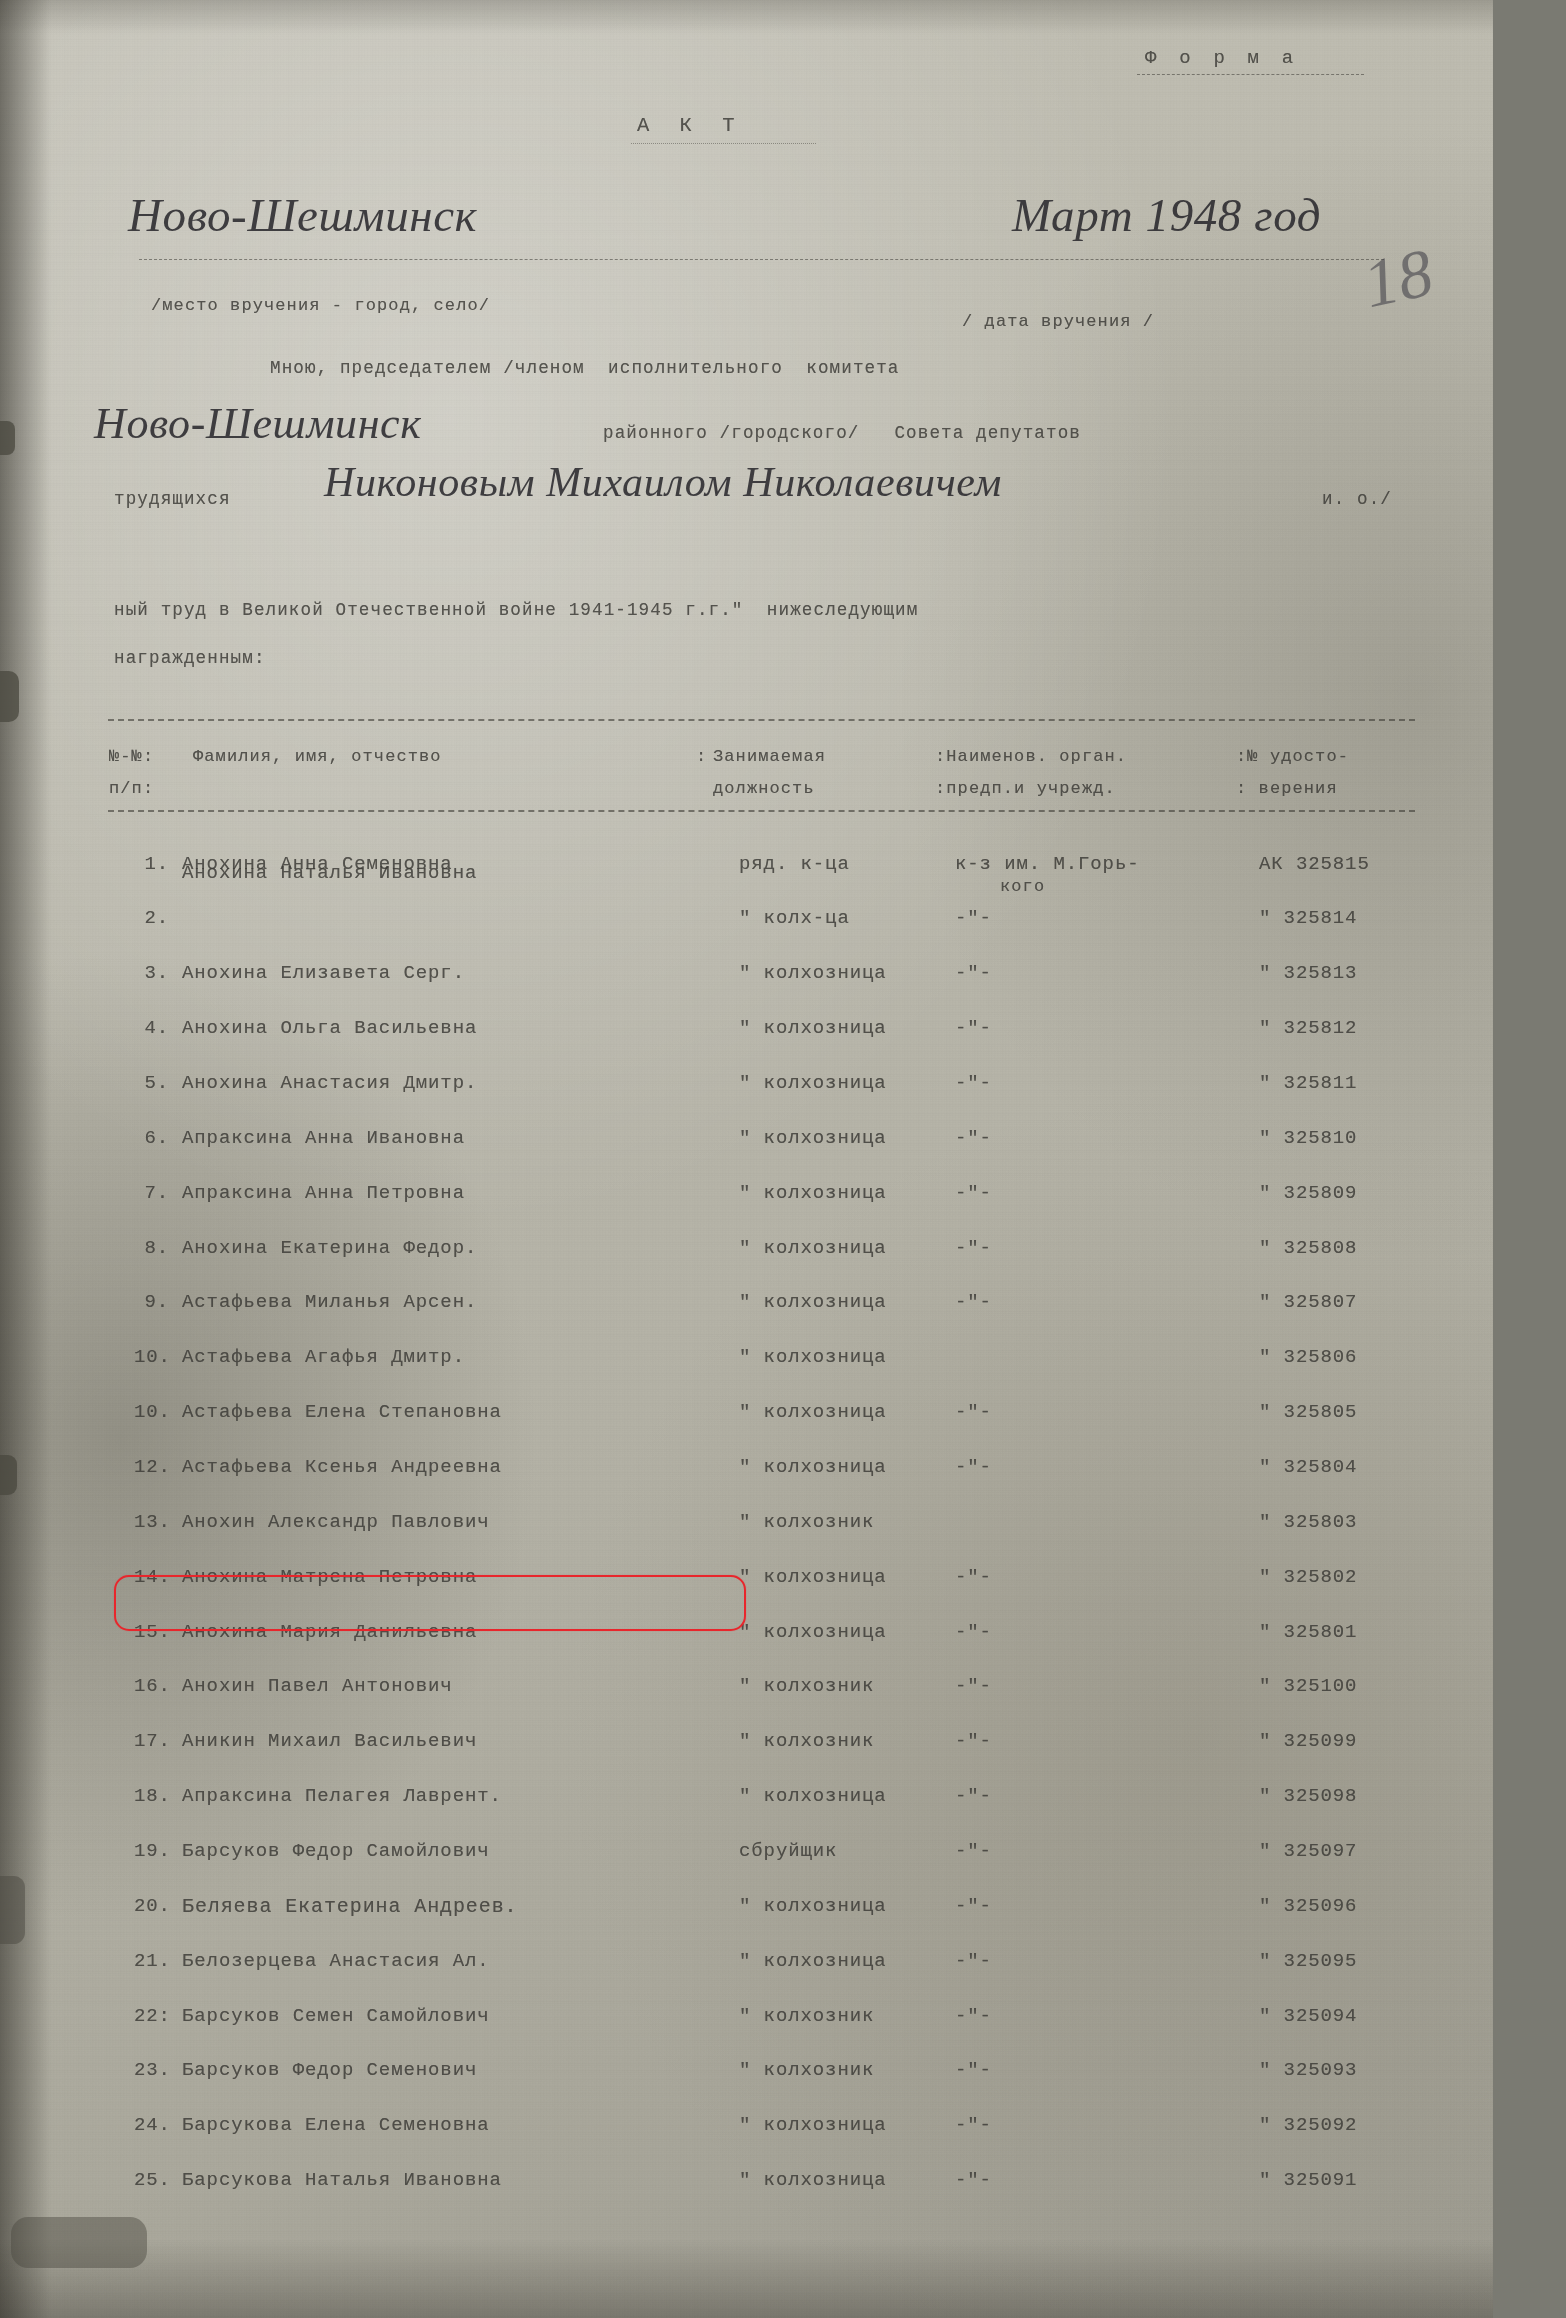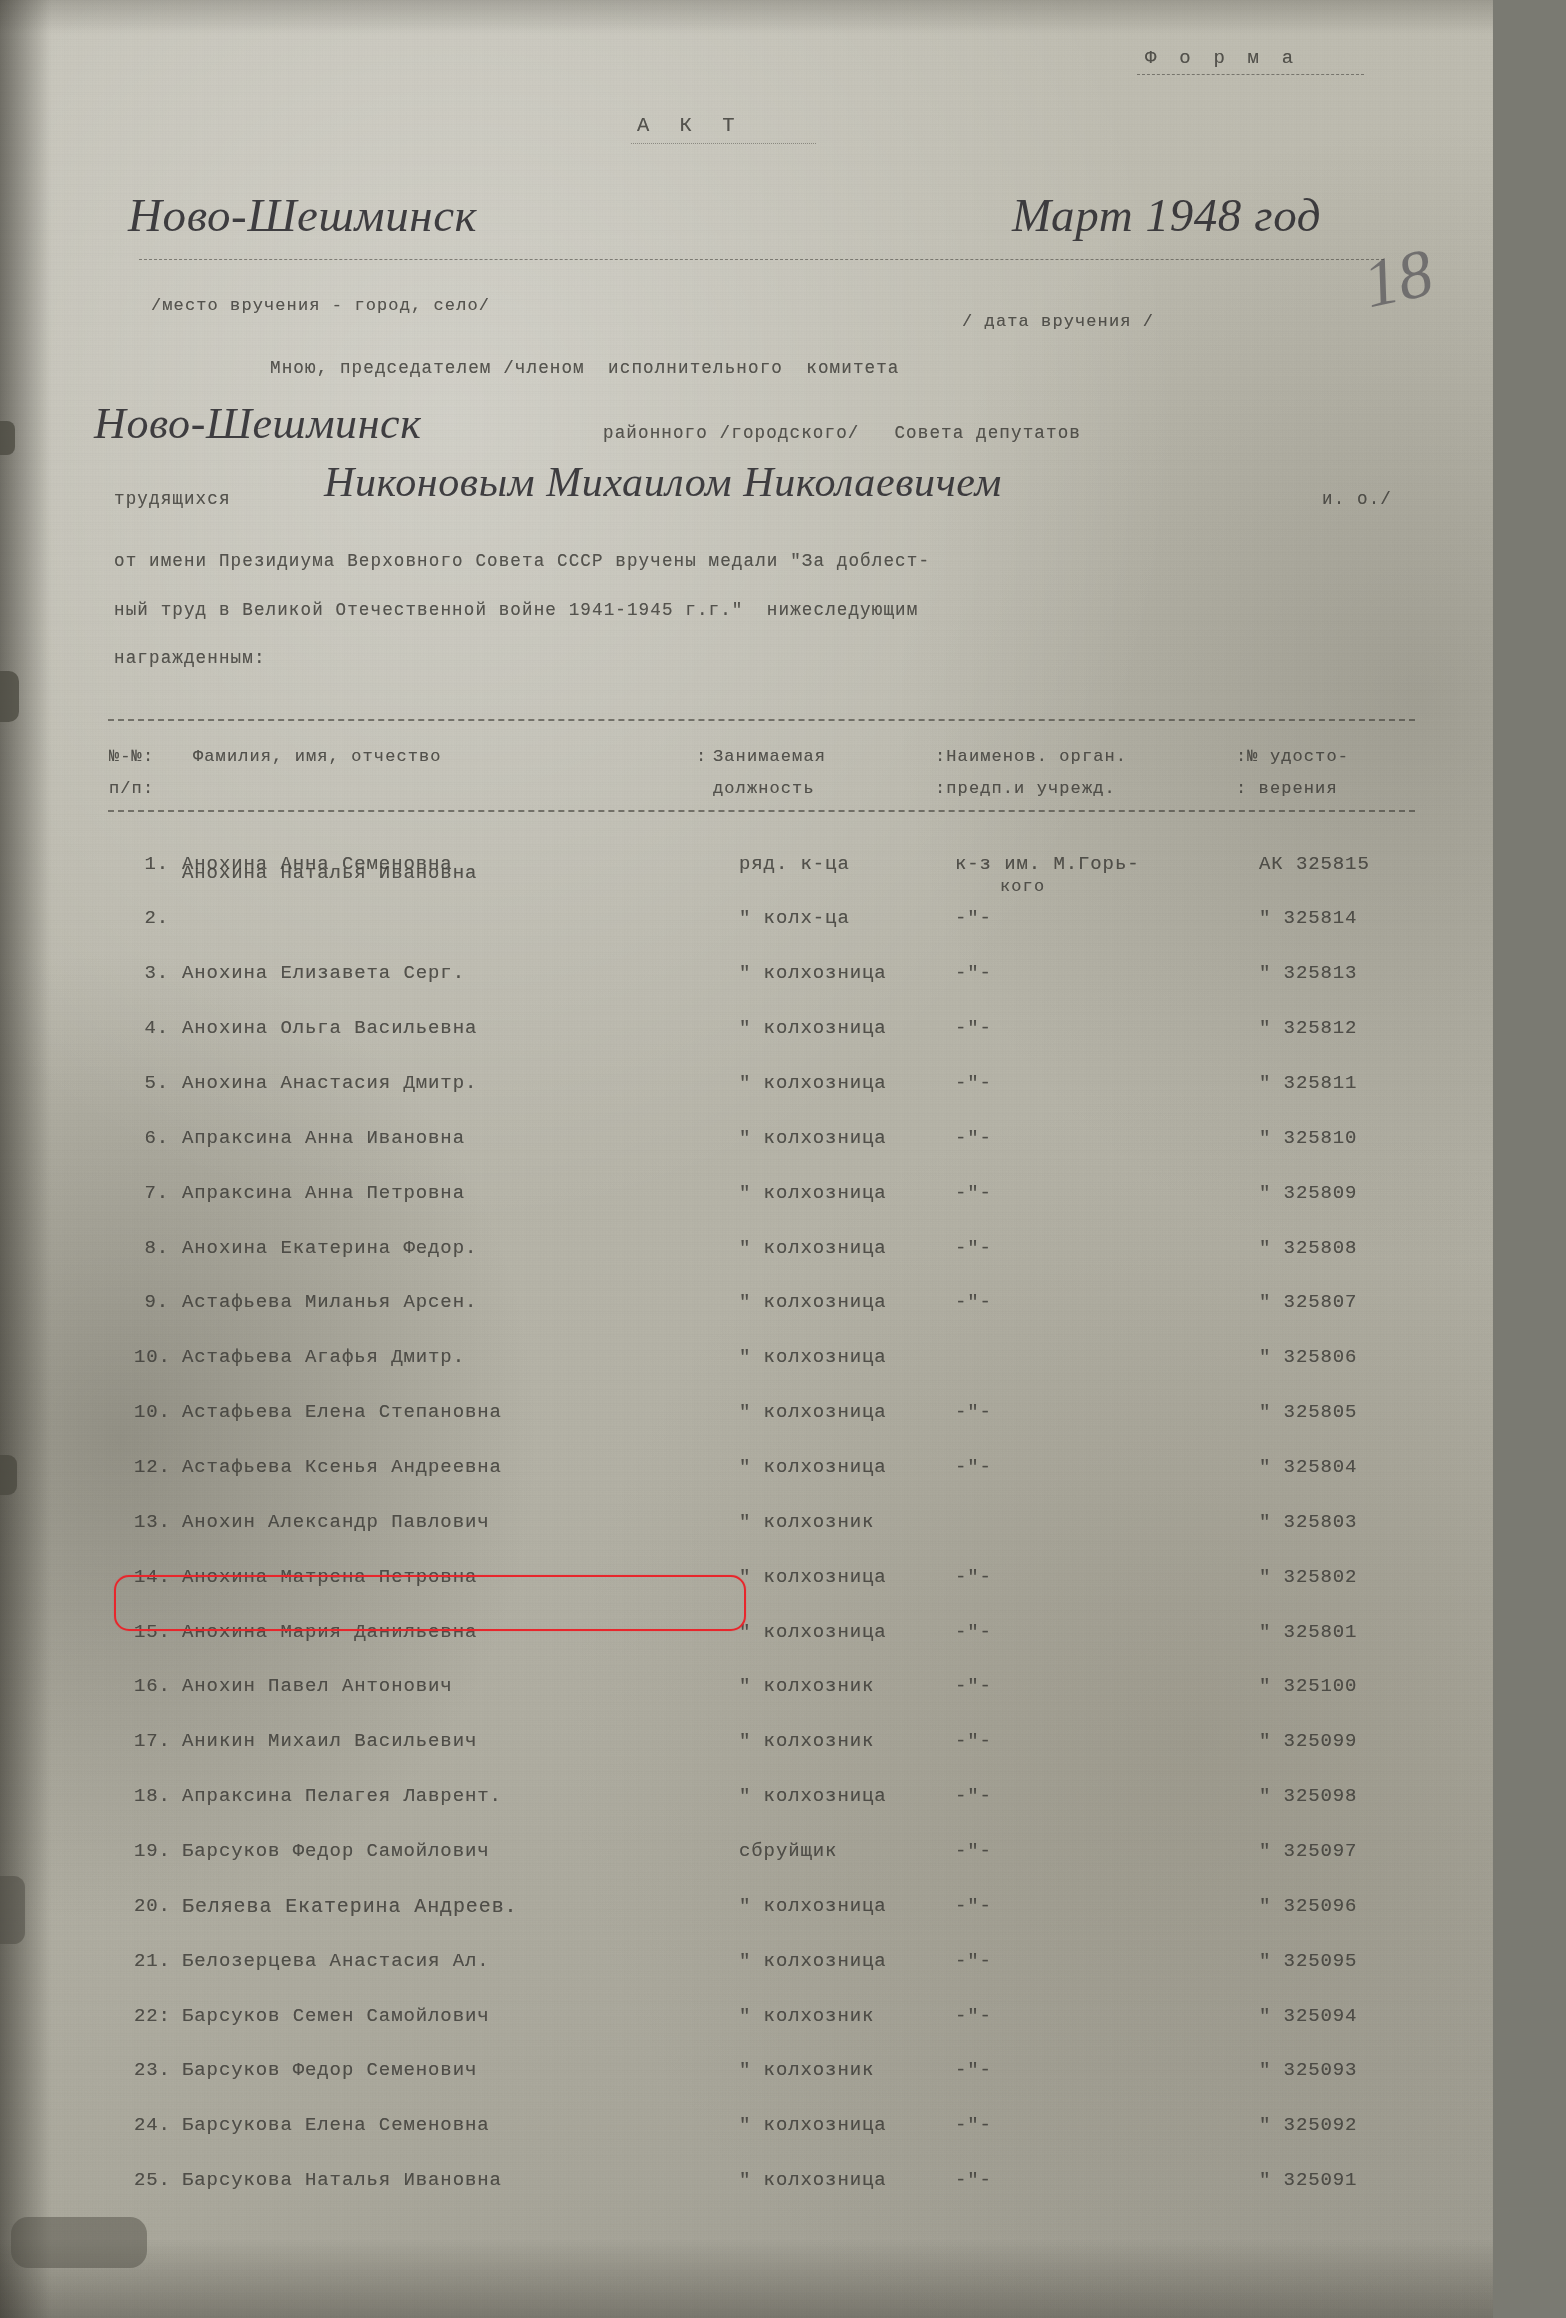--- a/index.html
+++ b/index.html
@@ -138,21 +138,20 @@
 
     <div class="tx typed" style="left:270px; top:358px; font-size:17.6px;">Мною, председателем /членом  исполнительного  комитета</div>
 
     <div class="hand" style="position:absolute; left:94px; top:398px; font-size:44px;">Ново-Шешминск</div>
     <div class="tx typed" style="left:603px; top:423px; font-size:17.6px;">районного /городского/   Совета депутатов</div>
 
     <div class="tx typed" style="left:114px; top:489px; font-size:17.6px;">трудящихся</div>
     <div class="hand" style="position:absolute; left:324px; top:458px; font-size:42px;">Никоновым Михаилом Николаевичем</div>
     <div class="tx typed" style="left:1322px; top:489px; font-size:17.6px;">и. о./</div>
 
-    <div class="tx typed" style="left:114px; top:551px; font-size:17.6px;">от имени Президиума Верховного Совета СССР вручены медали "За доблест-</div>
     <div class="tx typed" style="left:114px; top:600px; font-size:17.6px;">ный труд в Великой Отечественной войне 1941-1945 г.г."  нижеследующим</div>
     <div class="tx typed" style="left:114px; top:648px; font-size:17.6px;">награжденным:</div>
 
     <div class="dashline" style="left:108px; top:719px; width:1307px; border-top:2.3px dashed rgba(60,58,52,0.6);"></div>
 
     <div class="tx typed" style="left:109px; top:747px; font-size:17px;">№-№:</div>
     <div class="tx typed" style="left:109px; top:779px; font-size:17px;">п/п:</div>
     <div class="tx typed" style="left:193px; top:747px; font-size:17px;">Фамилия, имя, отчество</div>
     <div class="tx typed" style="left:713px; top:747px; font-size:17px;">Занимаемая</div>
     <div class="tx typed" style="left:713px; top:779px; font-size:17px;">должность</div>

